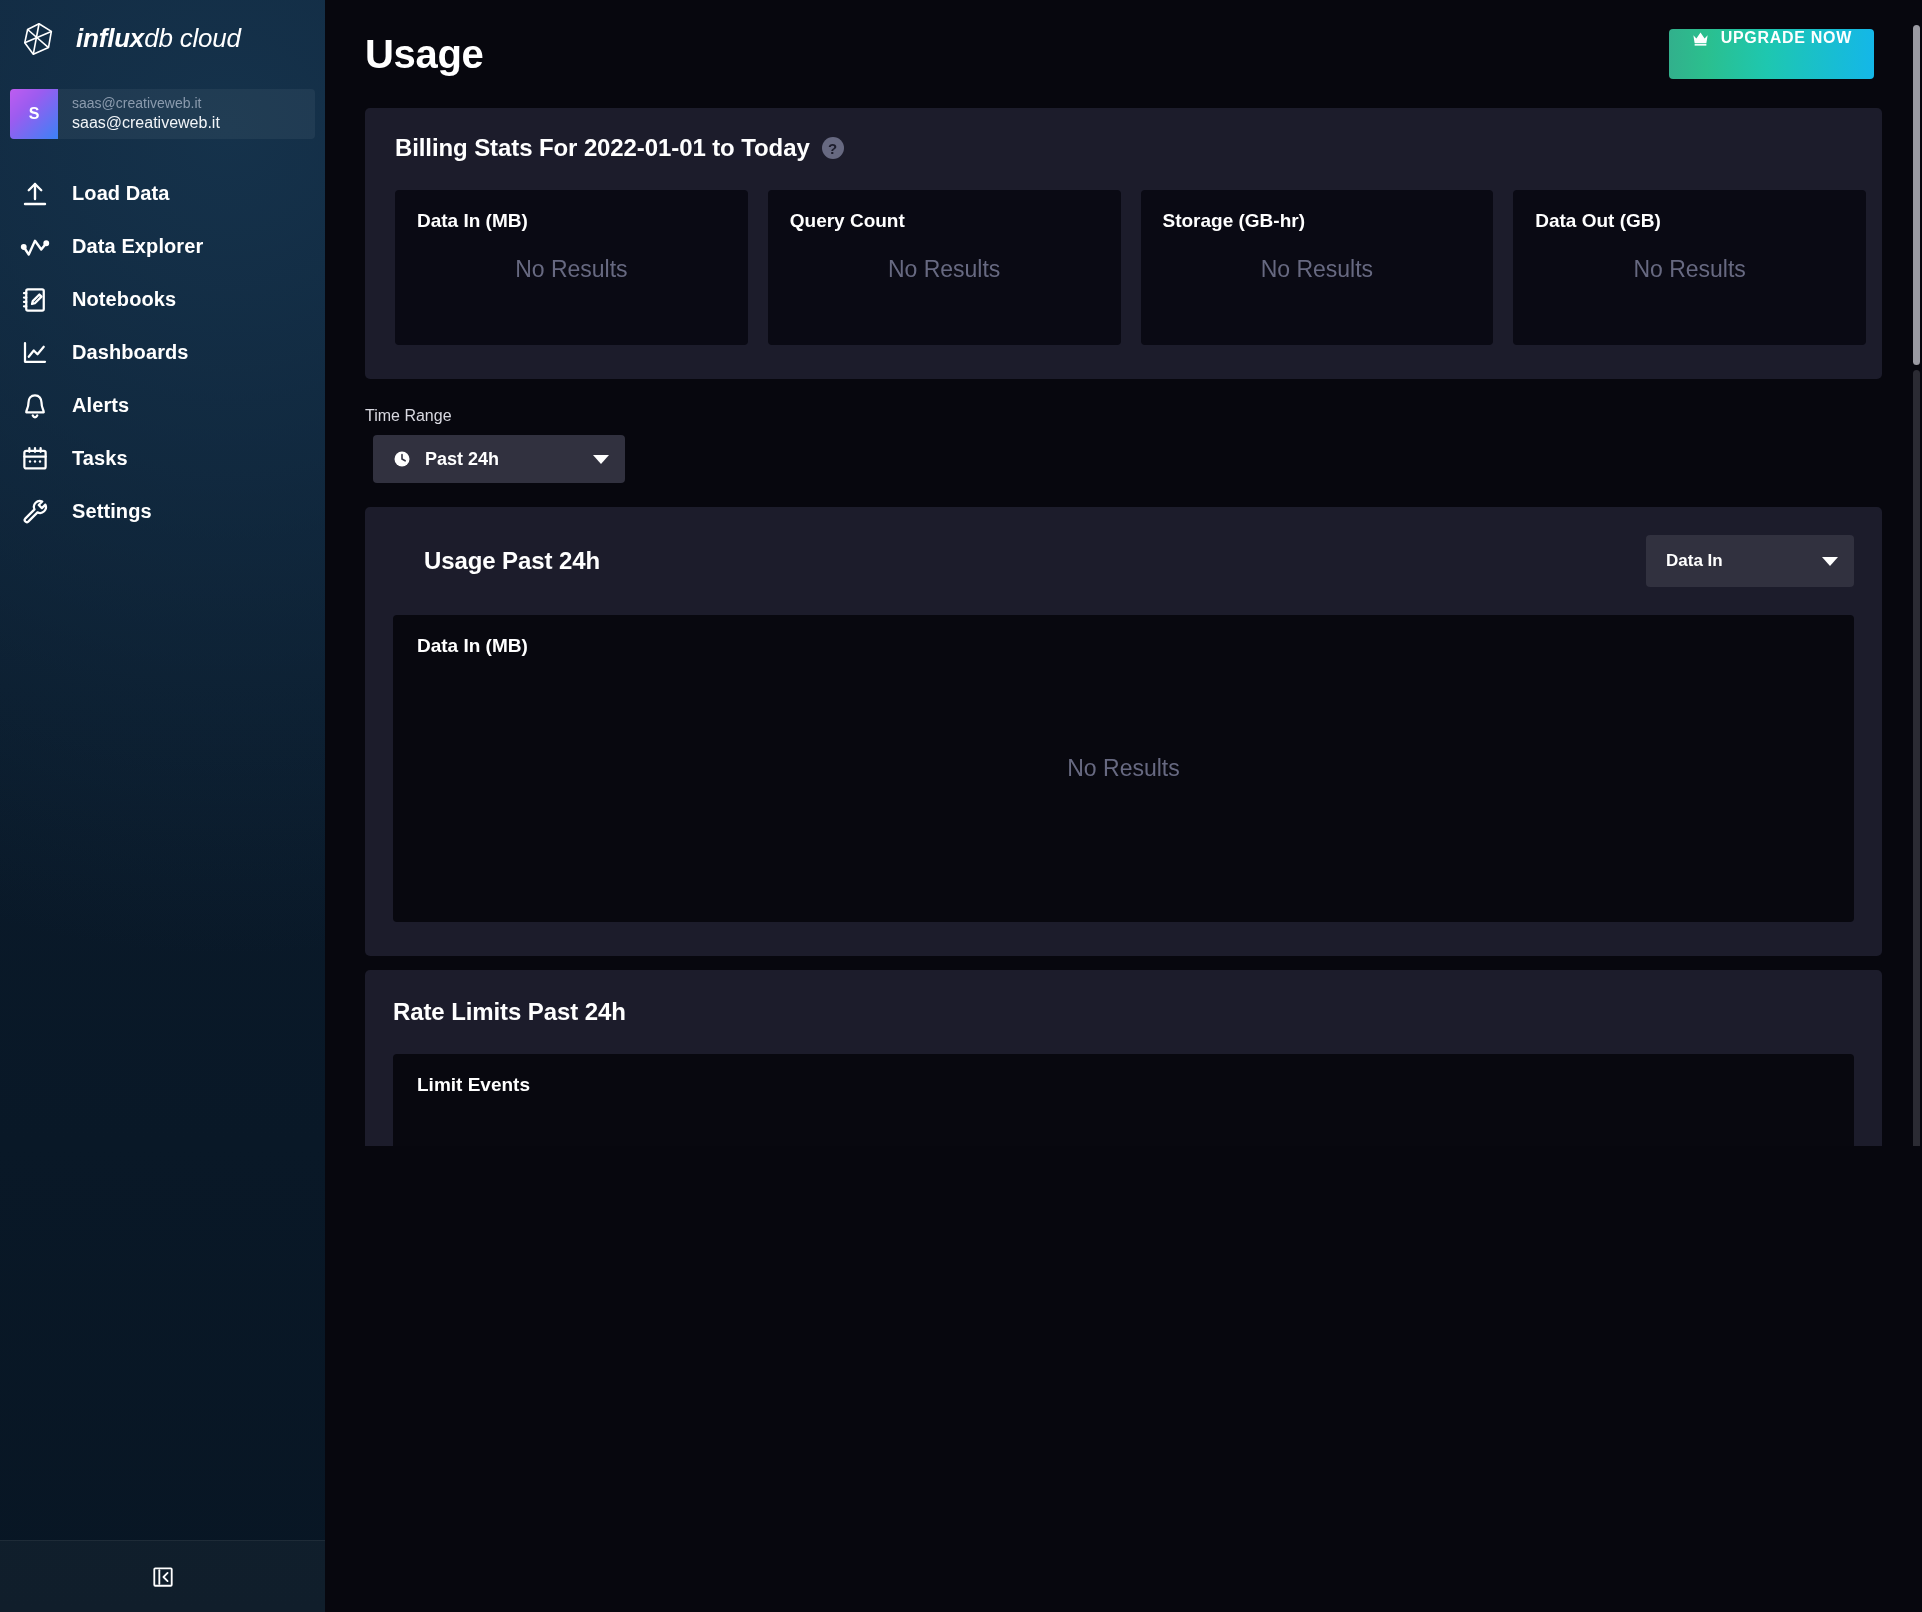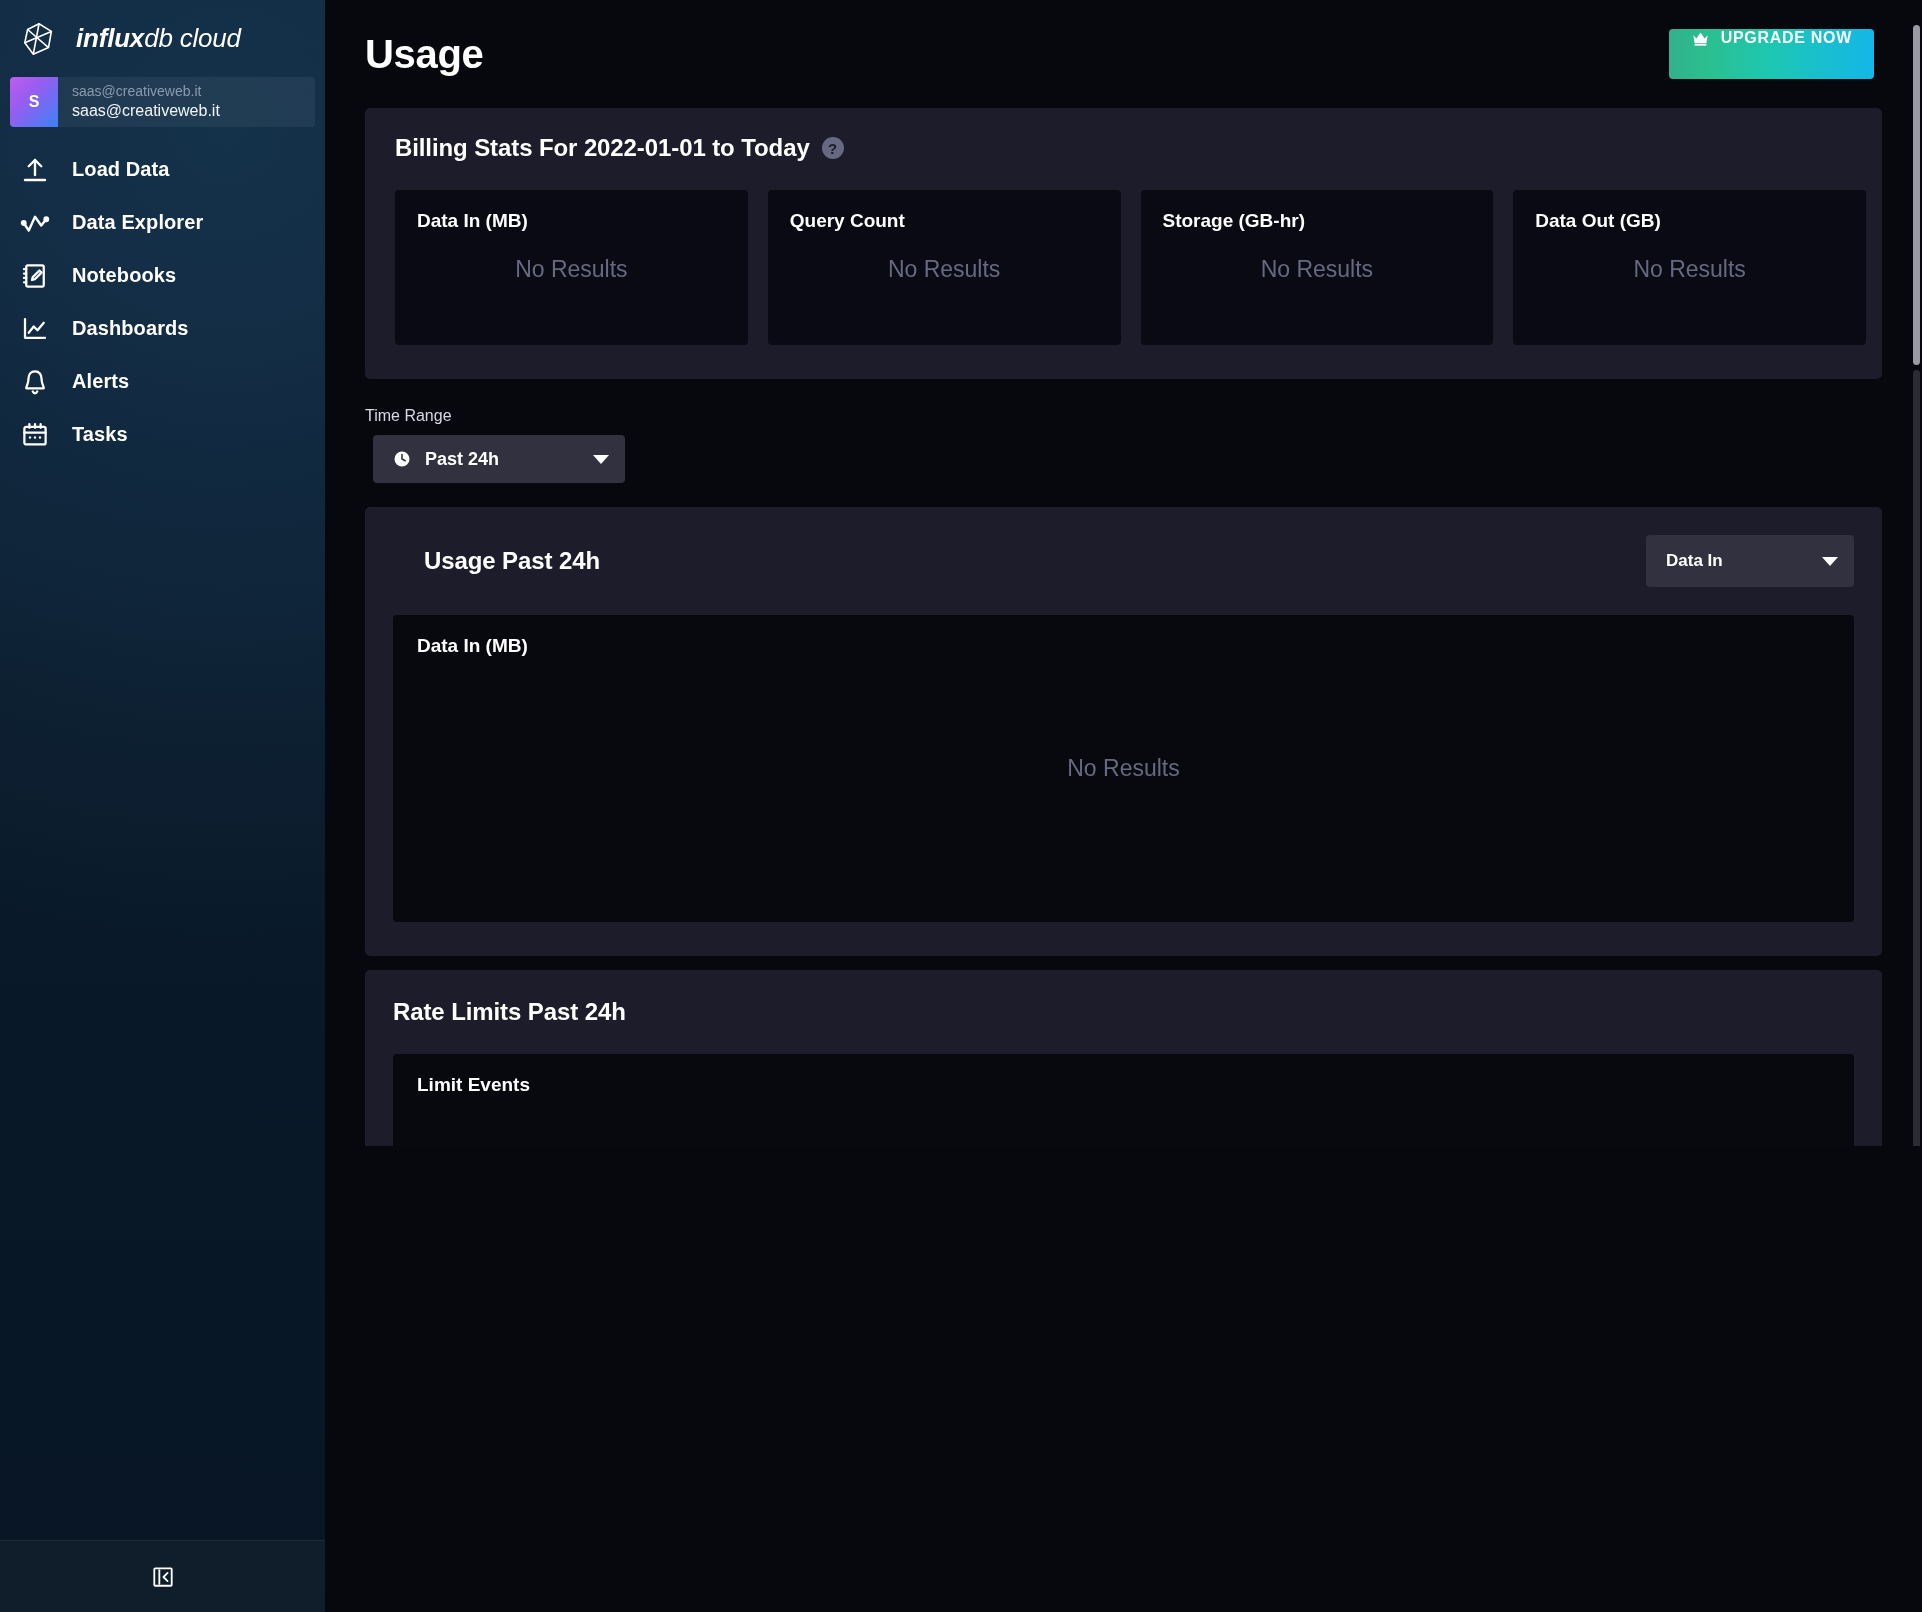--- a/index.html
+++ b/index.html
@@ -25,20 +25,21 @@
     height: 1612px;
     background: #0b1b2c;
     background-image:
       radial-gradient(circle at 70% 8%, #15324b 0%, rgba(21,50,75,0) 55%),
       linear-gradient(180deg, #0d2137 0%, #0a1a2a 42%, #081624 100%);
     display: flex;
     flex-direction: column;
     flex: 0 0 325px;
     position: relative;
     z-index: 5;
+    gap: 12px;
   }
 
   .sb-logo-row {
     height: 77px;
     display: flex;
     align-items: center;
     padding-left: 20px;
     gap: 18px;
     flex: 0 0 77px;
   }
@@ -389,20 +390,26 @@
           <rect x="3.5" y="5.5" width="17" height="14" rx="1.4"></rect>
           <path d="M3.5 10 L20.5 10"></path>
           <path d="M7.5 3.2 L7.5 6.2 M12 3.2 L12 6.2 M16.5 3.2 L16.5 6.2"></path>
           <circle cx="8" cy="14" r="0.95" fill="#ffffff" stroke="none"></circle>
           <circle cx="12" cy="14" r="0.95" fill="#ffffff" stroke="none"></circle>
           <circle cx="16" cy="14" r="0.95" fill="#ffffff" stroke="none"></circle>
         </svg>
         <span class="sb-label">Tasks</span>
       </div>
 
+      <div class="sb-item">
+        <svg class="sb-ico" viewBox="0 0 24 24" fill="none" stroke="#ffffff" stroke-width="1.8" stroke-linecap="round" stroke-linejoin="round">
+          <path d="M17.8 3.6 A4.7 4.7 0 0 0 11.6 9.9 L4.2 17.3 A1.7 1.7 0 0 0 6.6 19.7 L14 12.3 A4.7 4.7 0 0 0 20.3 6.1 L17.5 8.9 L15 6.4 Z"></path>
+        </svg>
+        <span class="sb-label">Settings</span>
+      </div>
 
     </nav>
 
     <div class="sb-collapse">
       <svg viewBox="0 0 24 24" fill="none" stroke="#ffffff" stroke-width="2" stroke-linecap="round" stroke-linejoin="round">
         <rect x="2.5" y="2.5" width="19" height="19" rx="1"></rect>
         <path d="M8 4.5 L8 19.5"></path>
         <path d="M17 7.5 L12.5 12 L17 16.5"></path>
       </svg>
     </div>

